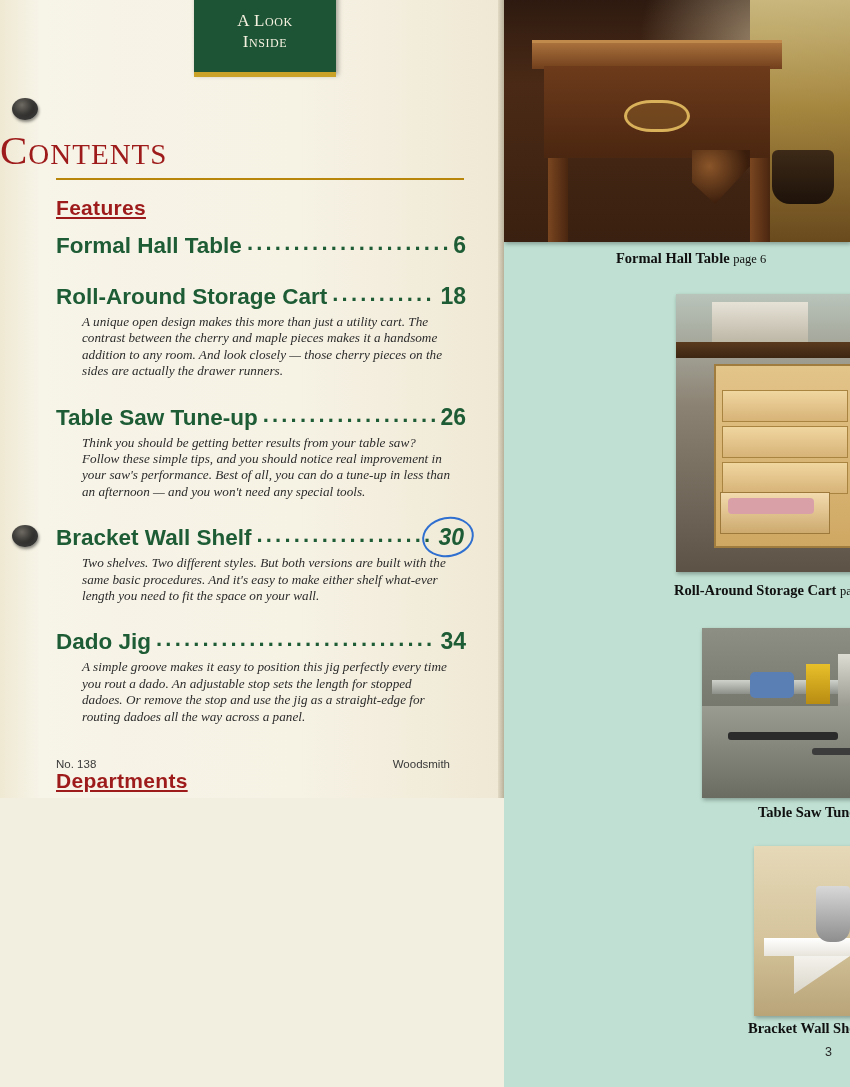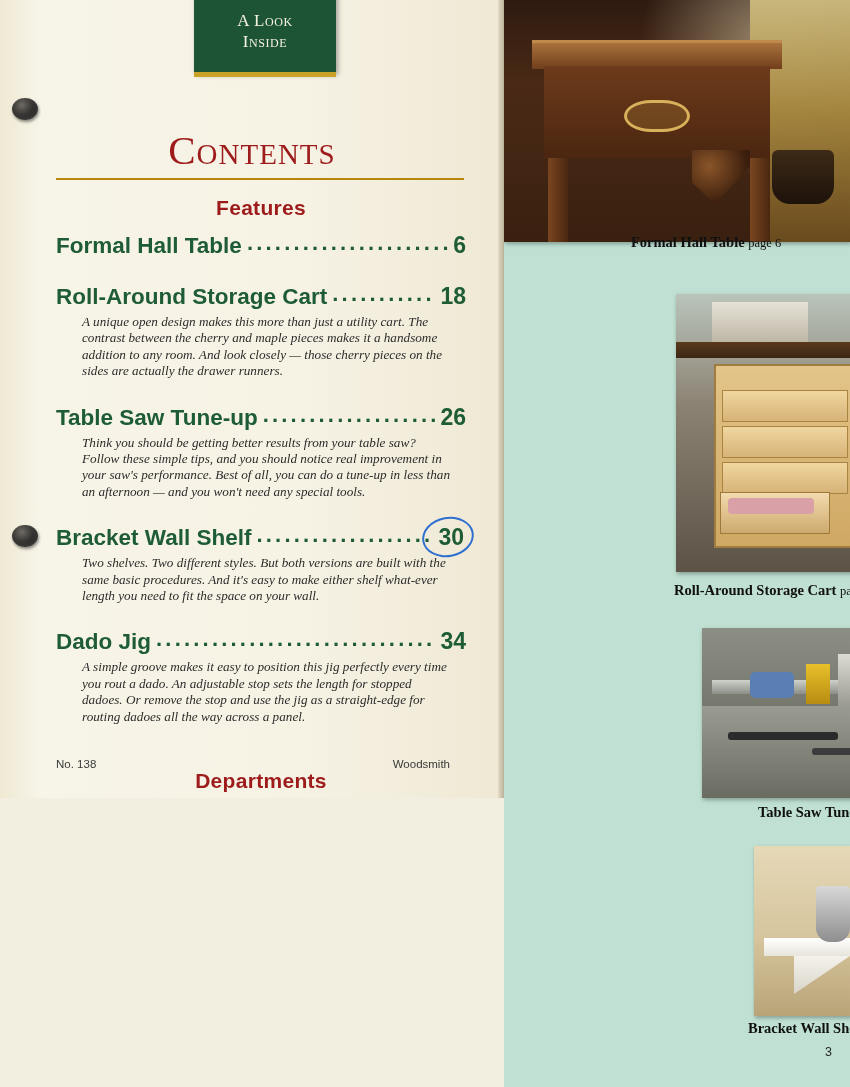--- a/index.html
+++ b/index.html
@@ -81,42 +81,43 @@
     left: 0; right: 0; bottom: -5px;
     height: 5px;
     background: #c9a227;
   }
 
   .contents-title {
     position: absolute;
     left: 0;
     right: 0;
     top: 126px;
-    text-align: center;
+    text-align: left;
     font-family: "Liberation Serif", serif;
     font-size: 41px;
     color: #9e1b1b;
     font-variant: small-caps;
     letter-spacing: 1px;
   }
   .rule {
     position: absolute;
     left: 56px;
     right: 40px;
     top: 178px;
     height: 2px;
     background: #b8860b;
   }
 
   .section-head {
-    text-align: center;
+    text-align: left;
     color: #9e1b1b;
     font-size: 21px;
     font-weight: bold;
     letter-spacing: 0.3px;
+    text-decoration: underline;
   }
 
   .toc {
     position: absolute;
     left: 56px;
     top: 196px;
     width: 410px;
   }
   .features-head { margin-bottom: 12px; }
 
@@ -152,20 +153,21 @@
     margin: 4px 0 0 26px;
     width: 370px;
   }
   .spacer-lg { height: 20px; }
 
   
   .circled {
     position: relative;
     display: inline-block;
     padding: 0 2px;
+    font-style: italic;
   }
   .circle-mark {
     position: absolute;
     left: -14px;
     top: -7px;
     width: 48px;
     height: 36px;
     border: 2.5px solid #2f6fd0;
     border-radius: 50%;
     transform: rotate(-10deg);
@@ -421,21 +423,21 @@
     <div class="photo p1">
       <div class="flowers"></div>
       <div class="tabletop"></div>
       <div class="apron"></div>
       <div class="pull"></div>
       <div class="bracket"></div>
       <div class="leg"></div>
       <div class="leg2"></div>
       <div class="vase"></div>
     </div>
-    <div class="cap" style="left:112px; top:234px;margin-left:15px;">
+    <div class="cap" style="left:112px; top:250px;">
       <span>Formal Hall Table</span>
       <span class="pg">page 6</span>
     </div>
 
     <div class="photo p2">
       <div class="wall"></div>
       <div class="printer"></div>
       <div class="desk"></div>
       <div class="cart"></div>
       <div class="dr d1"></div>

